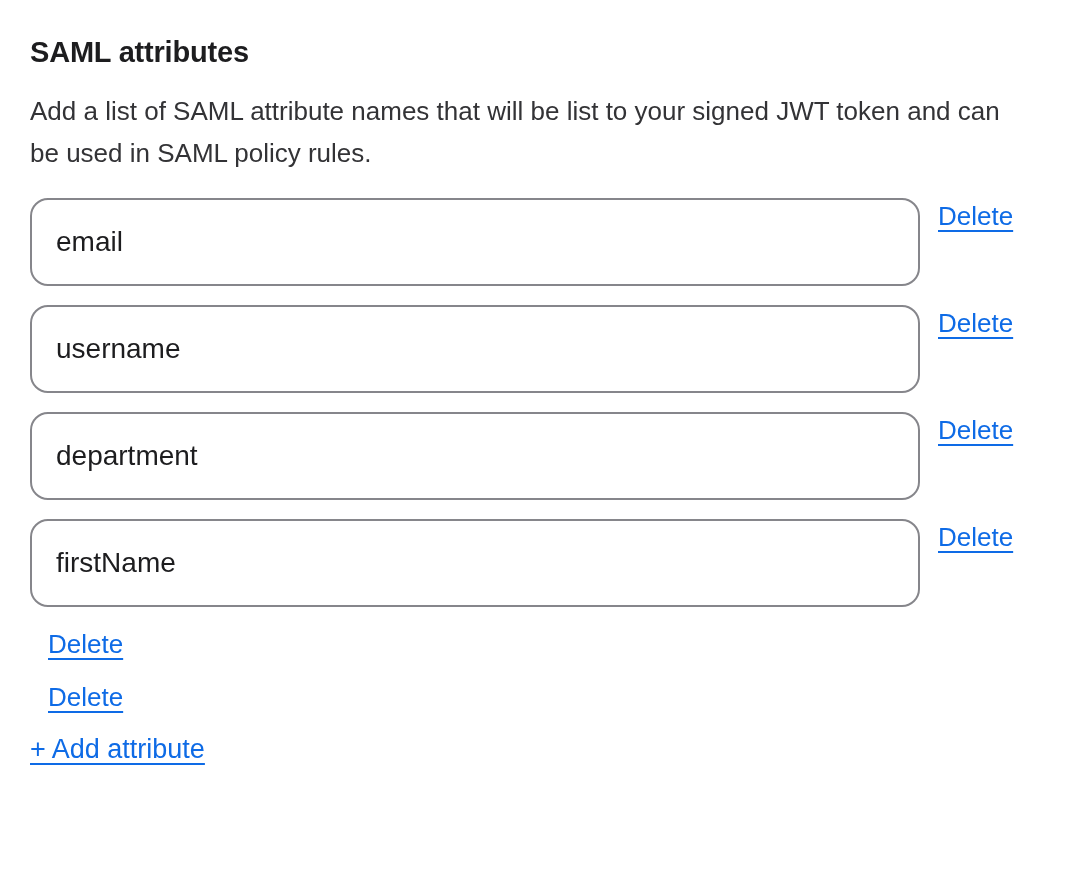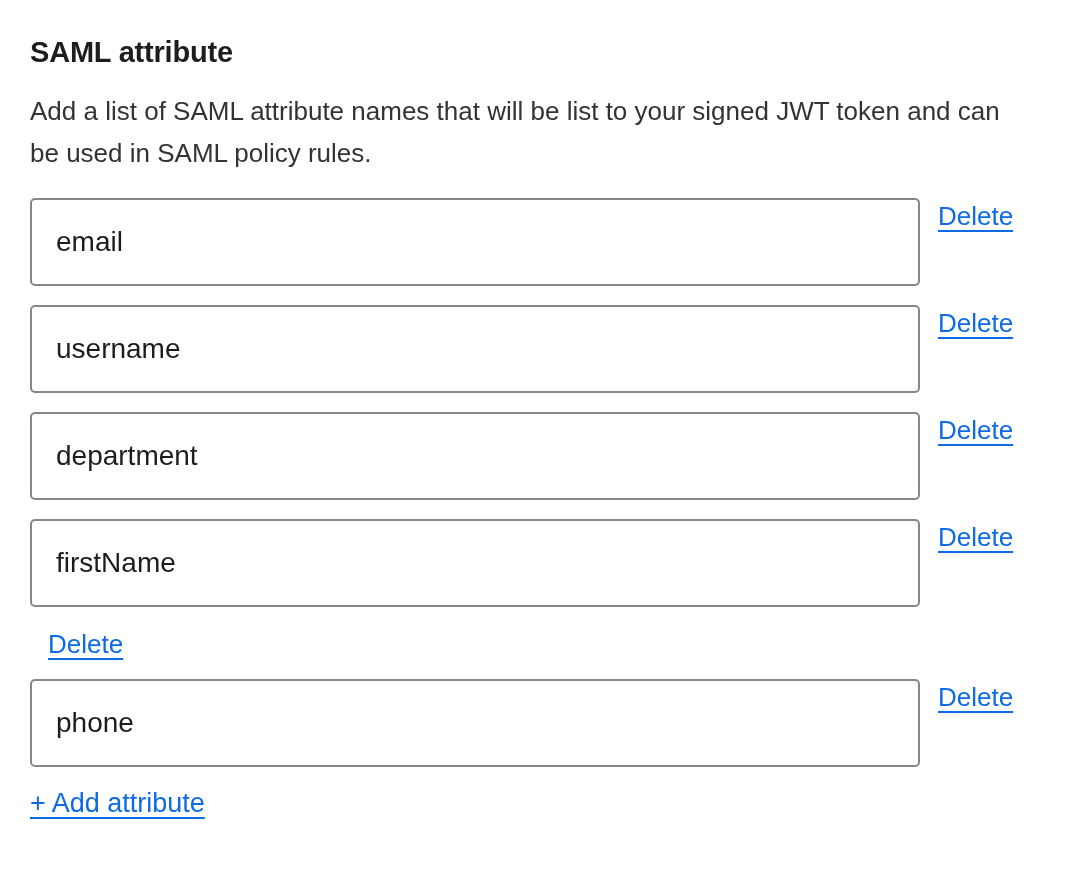--- a/index.html
+++ b/index.html
@@ -37,21 +37,21 @@
   }
   .attribute-row{
     display:flex;
     align-items:flex-start;
     margin-bottom:19px;
   }
   .attribute-input{
     width:890px;
     height:88px;
     border:2px solid var(--input-border);
-    border-radius:5px;
+    border-radius:18px;
     background:#ffffff;
     font-family:"Liberation Sans","DejaVu Sans",sans-serif;
     font-size:28px;
     color:#1d1d1f;
     padding:0 24px;
     outline:none;
   }
   a.link{
     color:var(--link-blue);
     text-decoration:underline;
@@ -69,21 +69,21 @@
   .add-attribute-link{
     display:inline-block;
     font-size:27px;
     line-height:34px;
   }
 </style>
 </head>
 <body>
 
 <div class="container">
-  <h2 class="section-title">SAML attribute</h2>
+  <h2 class="section-title">SAML attributes</h2>
 
   <p class="section-description">Add a list of SAML attribute names that will be list to your signed JWT token and can be used in SAML policy rules.</p>
 
   <div id="attribute-list">
   <div class="attribute-row">
     <input type="text" class="attribute-input" value="email" style="">
     <a class="link delete-link" href="#">Delete</a>
   </div>
 
   <div class="attribute-row">
@@ -99,19 +99,18 @@
   <div class="attribute-row">
     <input type="text" class="attribute-input" value="firstName" style="">
     <a class="link delete-link" href="#">Delete</a>
   </div>
 
   <div class="attribute-row">
     <a class="link delete-link" href="#">Delete</a>
   </div>
 
   <div class="attribute-row">
-    <input type="text" class="attribute-input" value="phone" style="">
     <a class="link delete-link" href="#">Delete</a>
   </div>
 </div>
 
   <a class="link add-attribute-link" href="#">+ Add attribute</a>
 </div>
 
 </body></html>

